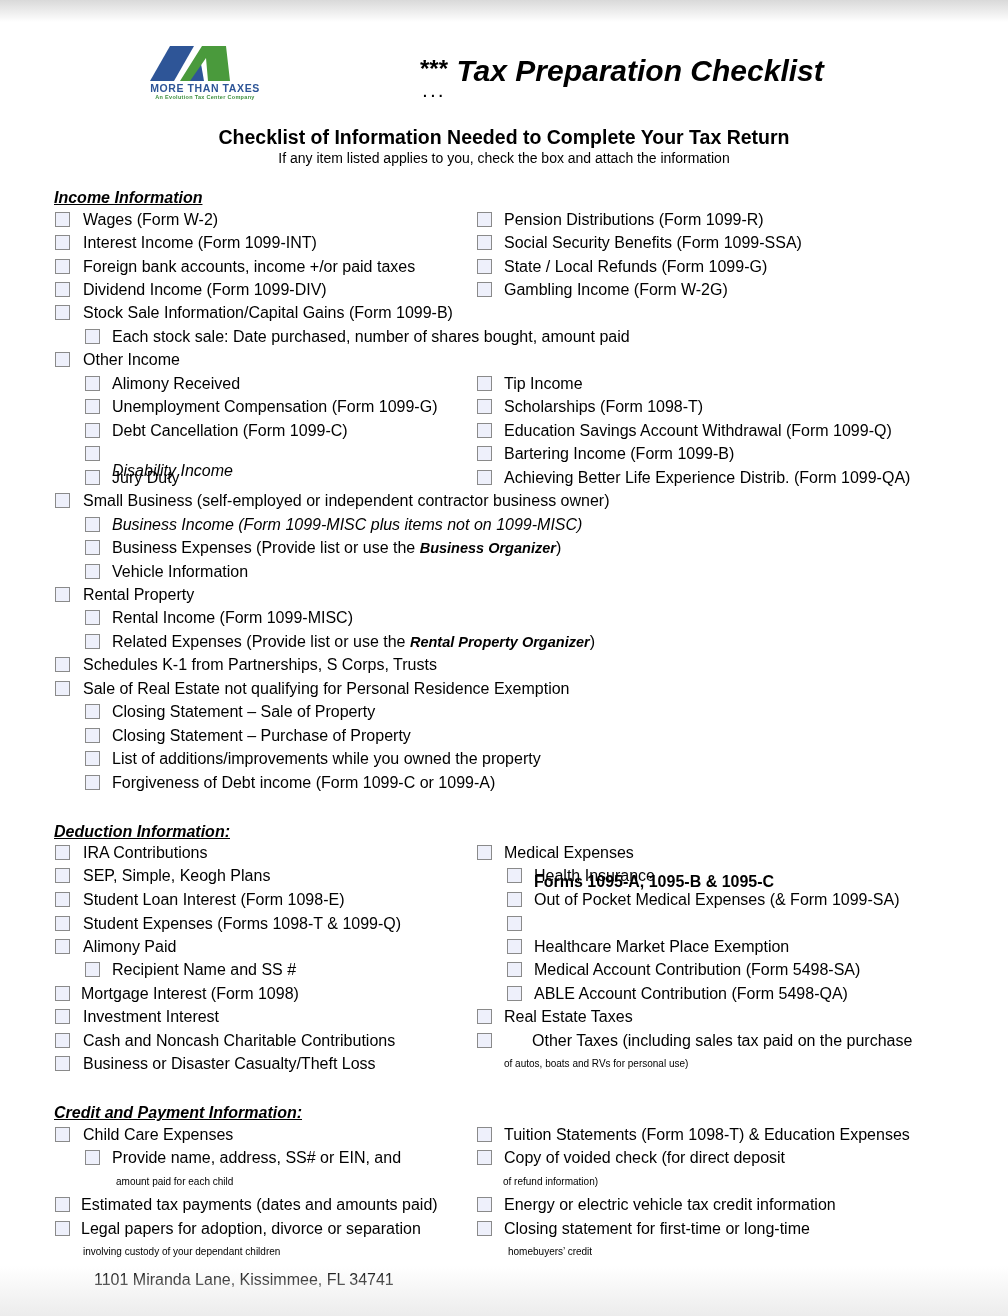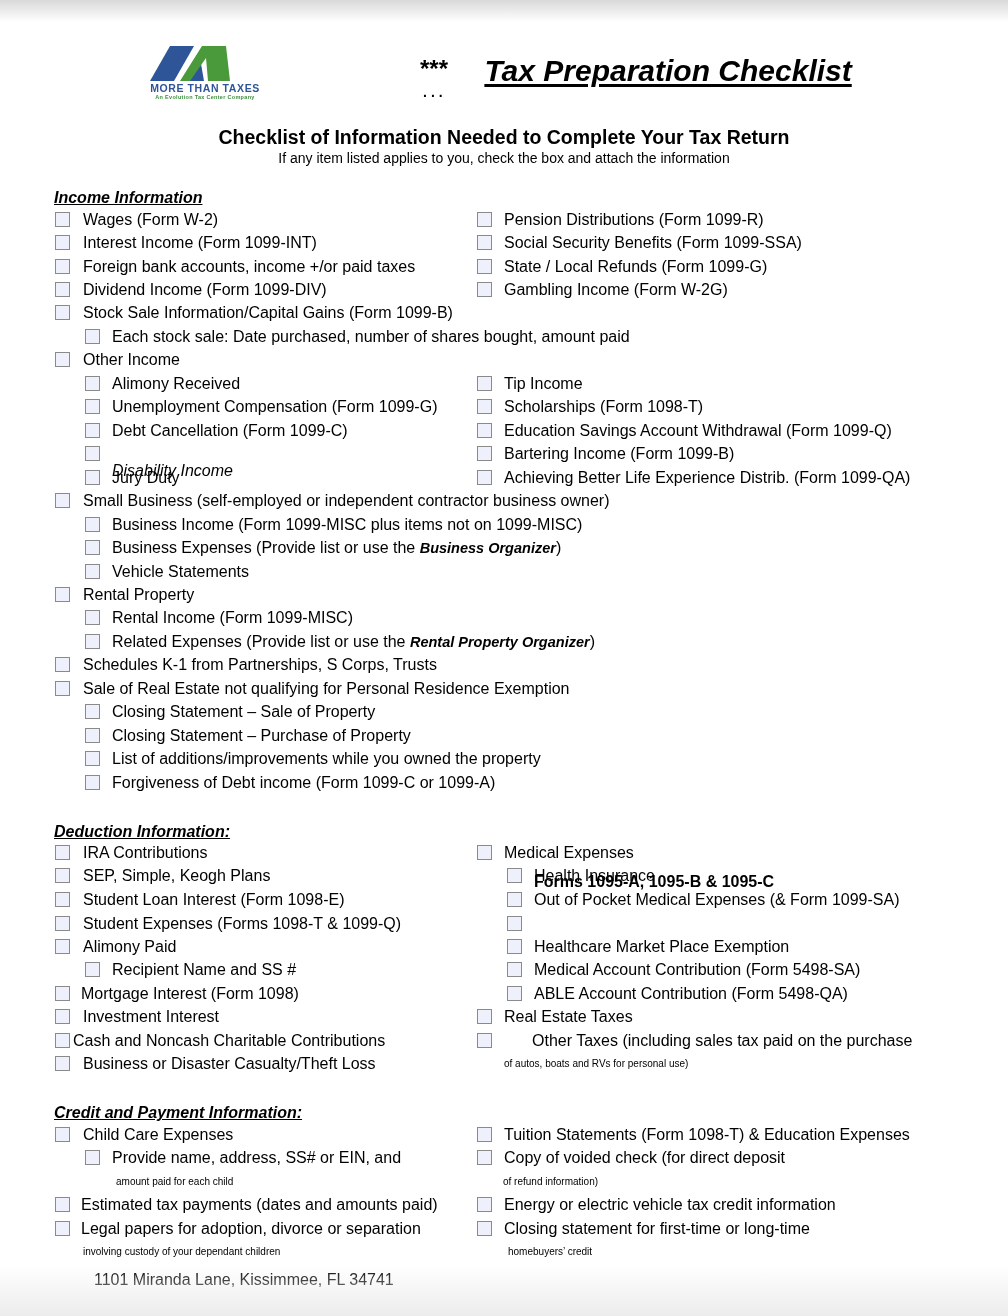--- a/index.html
+++ b/index.html
@@ -24,21 +24,21 @@
     position: absolute; left: 0; top: 38px; width: 190px; text-align: center;
     font-size: 10.5px; font-weight: bold; letter-spacing: 0.6px; color: #2e5597;
   }
   .logo-tag {
     position: absolute; left: 0; top: 50px; width: 190px; text-align: center;
     font-size: 5.5px; font-weight: bold; color: #3e8f3e; letter-spacing: 0.3px;
   }
   
   .title-row { position: absolute; left: 420px; top: 54px; font-size: 30px; font-weight: bold; font-style: italic; white-space: nowrap; }
   .title-stars { font-style: normal; font-size: 24px; vertical-align: 4px; }
-  .title-text { text-decoration: underline; text-decoration-thickness: 3px; text-underline-offset: 3px; margin-left: 28px; }
+  .title-text { text-decoration-thickness: 3px; text-underline-offset: 3px; }
   .title-dots { position: absolute; left: 423px; top: 84px; font-size: 14px; letter-spacing: 4px; font-weight: bold; }
   .subtitle { position: absolute; left: 0; width: 1008px; top: 126px; text-align: center; font-size: 19.5px; font-weight: bold; }
   .instruction { position: absolute; left: 0; width: 1008px; top: 150px; text-align: center; font-size: 14px; }
 
   .section-heading {
     position: absolute; font-size: 16px; font-weight: bold; font-style: italic;
     text-decoration: underline; white-space: nowrap;
   }
   .item { position: absolute; font-size: 16px; white-space: nowrap; line-height: 20px; }
   .cb {
@@ -97,25 +97,25 @@
     <div class="item" style="left: 112px; top: 397px;"><span>Unemployment Compensation (Form 1099-G)</span></div>
     <div class="cb" style="left: 85px; top: 423px;"></div>
     <div class="item" style="left: 112px; top: 421px;"><span>Debt Cancellation (Form 1099-C)</span></div>
     <div class="cb" style="left: 85px; top: 446px;"></div>
     <div class="item" style="left: 112px; top: 461px; font-style: italic;"><span>Disability Income</span></div>
     <div class="cb" style="left: 85px; top: 470px;"></div>
     <div class="item" style="left: 112px; top: 468px;"><span>Jury Duty</span></div>
     <div class="cb" style="left: 55px; top: 493px;"></div>
     <div class="item" style="left: 83px; top: 491px;"><span>Small Business (self-employed or independent contractor business owner)</span></div>
     <div class="cb" style="left: 85px; top: 517px;"></div>
-    <div class="item" style="left: 112px; top: 515px;"><span>Business Income (Form 1099-MISC plus items not on 1099-MISC)</span></div>
+    <div class="item" style="left: 112px; top: 515px; font-style: italic;"><span>Business Income (Form 1099-MISC plus items not on 1099-MISC)</span></div>
     <div class="cb" style="left: 85px; top: 540px;"></div>
     <div class="item" style="left: 112px; top: 538px;"><span>Business Expenses (Provide list or use the </span><span class="bi">Business Organizer</span><span>)</span></div>
     <div class="cb" style="left: 85px; top: 564px;"></div>
-    <div class="item" style="left: 112px; top: 562px;"><span>Vehicle Statements</span></div>
+    <div class="item" style="left: 112px; top: 562px;"><span>Vehicle Information</span></div>
     <div class="cb" style="left: 55px; top: 587px;"></div>
     <div class="item" style="left: 83px; top: 585px;"><span>Rental Property</span></div>
     <div class="cb" style="left: 85px; top: 610px;"></div>
     <div class="item" style="left: 112px; top: 608px;"><span>Rental Income (Form 1099-MISC)</span></div>
     <div class="cb" style="left: 85px; top: 634px;"></div>
     <div class="item" style="left: 112px; top: 632px;"><span>Related Expenses (Provide list or use the </span><span class="bi">Rental Property Organizer</span><span>)</span></div>
     <div class="cb" style="left: 55px; top: 657px;"></div>
     <div class="item" style="left: 83px; top: 655px;"><span>Schedules K-1 from Partnerships, S Corps, Trusts</span></div>
     <div class="cb" style="left: 55px; top: 681px;"></div>
     <div class="item" style="left: 83px; top: 679px;"><span>Sale of Real Estate not qualifying for Personal Residence Exemption</span></div>
@@ -155,21 +155,21 @@
     <div class="item" style="left: 83px; top: 914px;"><span>Student Expenses (Forms 1098-T &amp; 1099-Q)</span></div>
     <div class="cb" style="left: 55px; top: 939px;"></div>
     <div class="item" style="left: 83px; top: 937px;"><span>Alimony Paid</span></div>
     <div class="cb" style="left: 85px; top: 962px;"></div>
     <div class="item" style="left: 112px; top: 960px;"><span>Recipient Name and SS #</span></div>
     <div class="cb" style="left: 55px; top: 986px;"></div>
     <div class="item" style="left: 81px; top: 984px;"><span>Mortgage Interest (Form 1098)</span></div>
     <div class="cb" style="left: 55px; top: 1009px;"></div>
     <div class="item" style="left: 83px; top: 1007px;"><span>Investment Interest</span></div>
     <div class="cb" style="left: 55px; top: 1033px;"></div>
-    <div class="item" style="left: 73px; top: 1031px;"><span>Cash and Noncash Charitable Contributions</span></div>
+    <div class="item" style="left: 83px; top: 1031px;"><span>Cash and Noncash Charitable Contributions</span></div>
     <div class="cb" style="left: 55px; top: 1056px;"></div>
     <div class="item" style="left: 83px; top: 1054px;"><span>Business or Disaster Casualty/Theft Loss</span></div>
     <div class="cb" style="left: 477px; top: 845px;"></div>
     <div class="item" style="left: 504px; top: 843px;"><span>Medical Expenses</span></div>
     <div class="cb" style="left: 507px; top: 868px;"></div>
     <div class="item" style="left: 534px; top: 866px;"><span>Health Insurance</span></div>
     <div class="cb" style="left: 507px; top: 892px;"></div>
     <div class="item" style="left: 534px; top: 890px;"><span>Out of Pocket Medical Expenses (&amp; Form 1099-SA)</span></div>
     <div class="cb" style="left: 507px; top: 916px;"></div>
     <div class="item" style="left: 534px; top: 872px; font-weight: bold;"><span>Forms 1095-A, 1095-B &amp; 1095-C</span></div>

